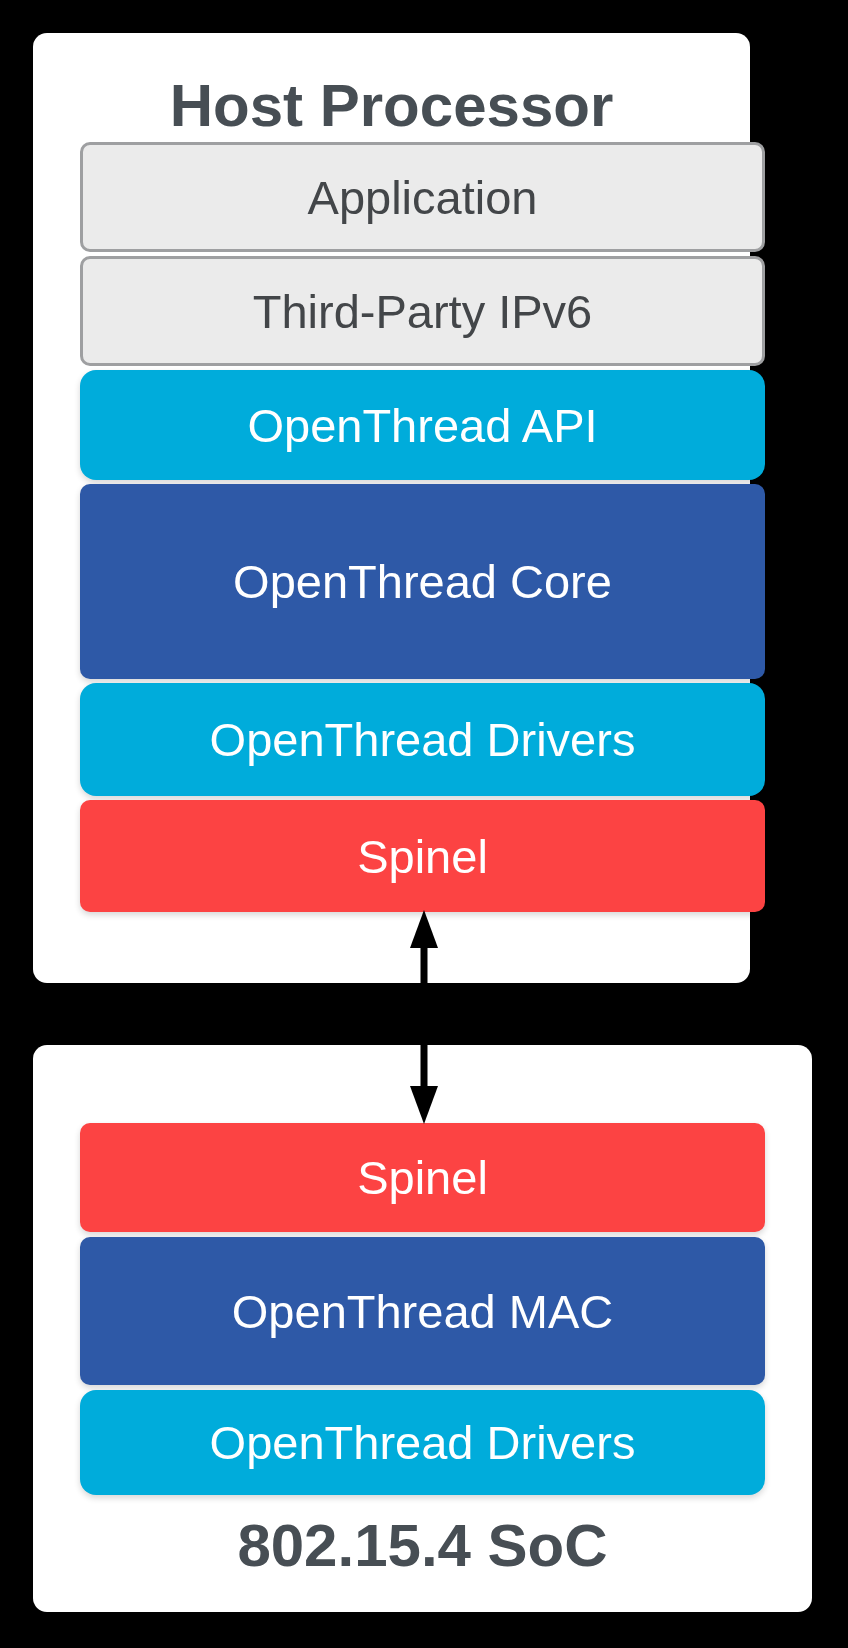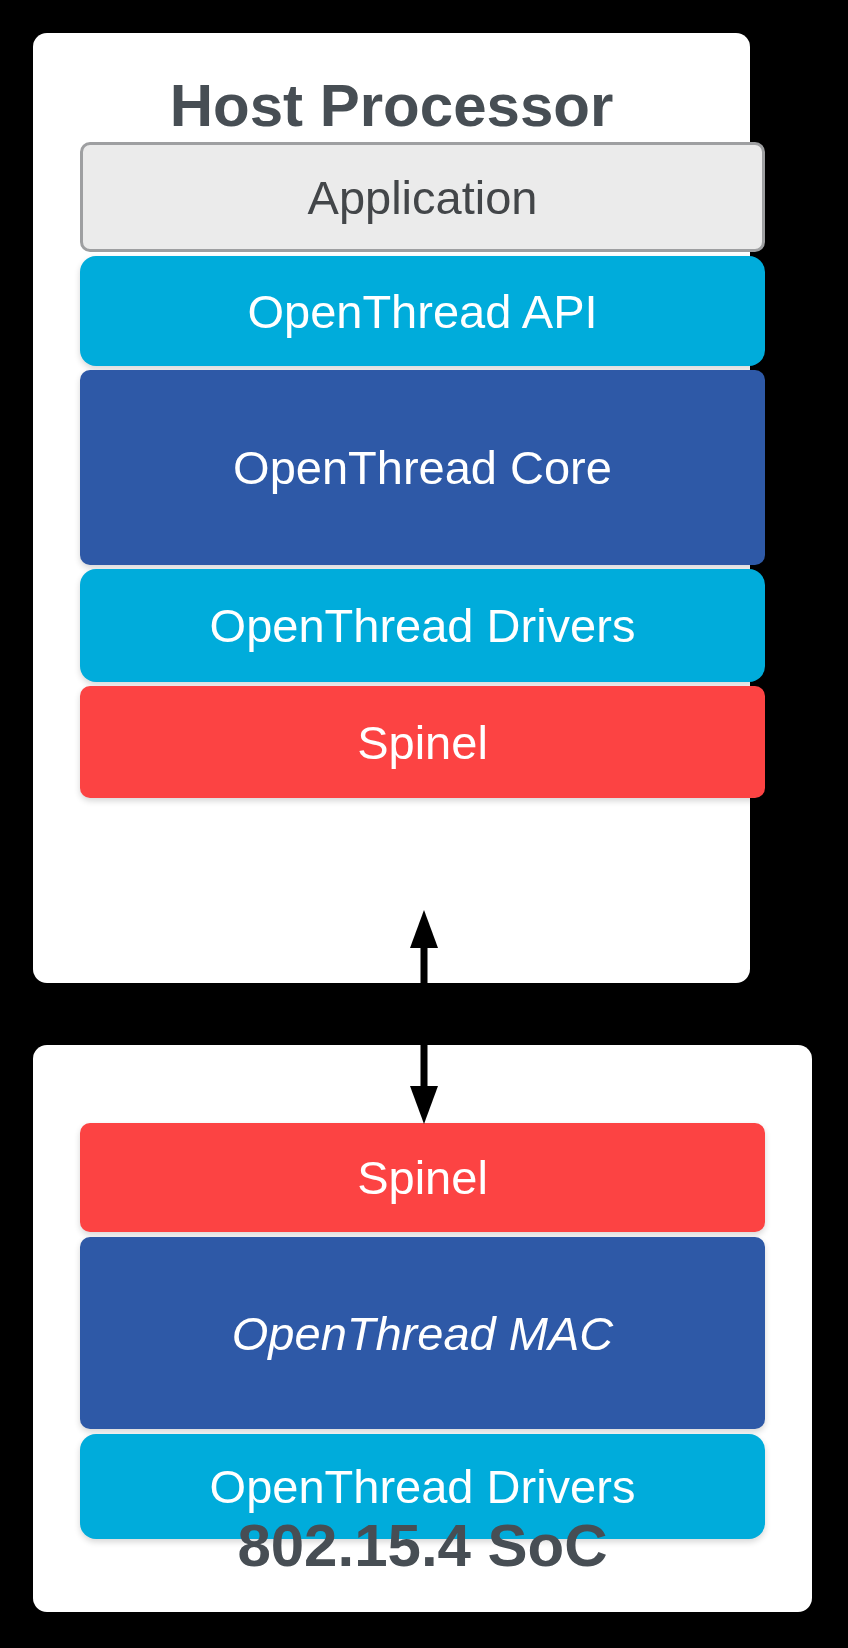--- a/index.html
+++ b/index.html
@@ -64,38 +64,39 @@
   }
   .layer.cyan { background: var(--cyan, #00acdb); color: #ffffff; border-radius: 16px; }
   .layer.blue { background: var(--blue, #2e59a7); color: #ffffff; }
   .layer.red  { background: var(--red,  #fc4343); color: #ffffff; }
 
   .h110 { height: 110px; }
   .h195 { height: 195px; text-align: right; }
   .h113 { height: 113px; }
   .h112 { height: 112px; }
   .h109 { height: 109px; }
-  .h148 { height: 192px; font-style: italic; }
+  .h148 { height: 148px; }
   .h105 { height: 105px; }
 
   #link-arrow {
     position: absolute;
     left: 404px;
     top: 908px;
     width: 40px;
     height: 218px;
   }
 </style>
 </head>
 <body>
 
 <div class="panel" id="host-panel">
   <div class="panel-title" id="host-title">Host Processor</div>
   <div class="stack" id="host-stack">
     <div class="layer gray h110">Application</div>
+    <div class="layer gray h110">Third-Party IPv6</div>
     <div class="layer cyan h110">OpenThread API</div>
     <div class="layer blue h195">OpenThread Core</div>
     <div class="layer cyan h113">OpenThread Drivers</div>
     <div class="layer red h112">Spinel</div>
   </div>
 </div>
 
 <div class="panel" id="soc-panel">
   <div class="stack" id="soc-stack">
     <div class="layer red h109">Spinel</div>

